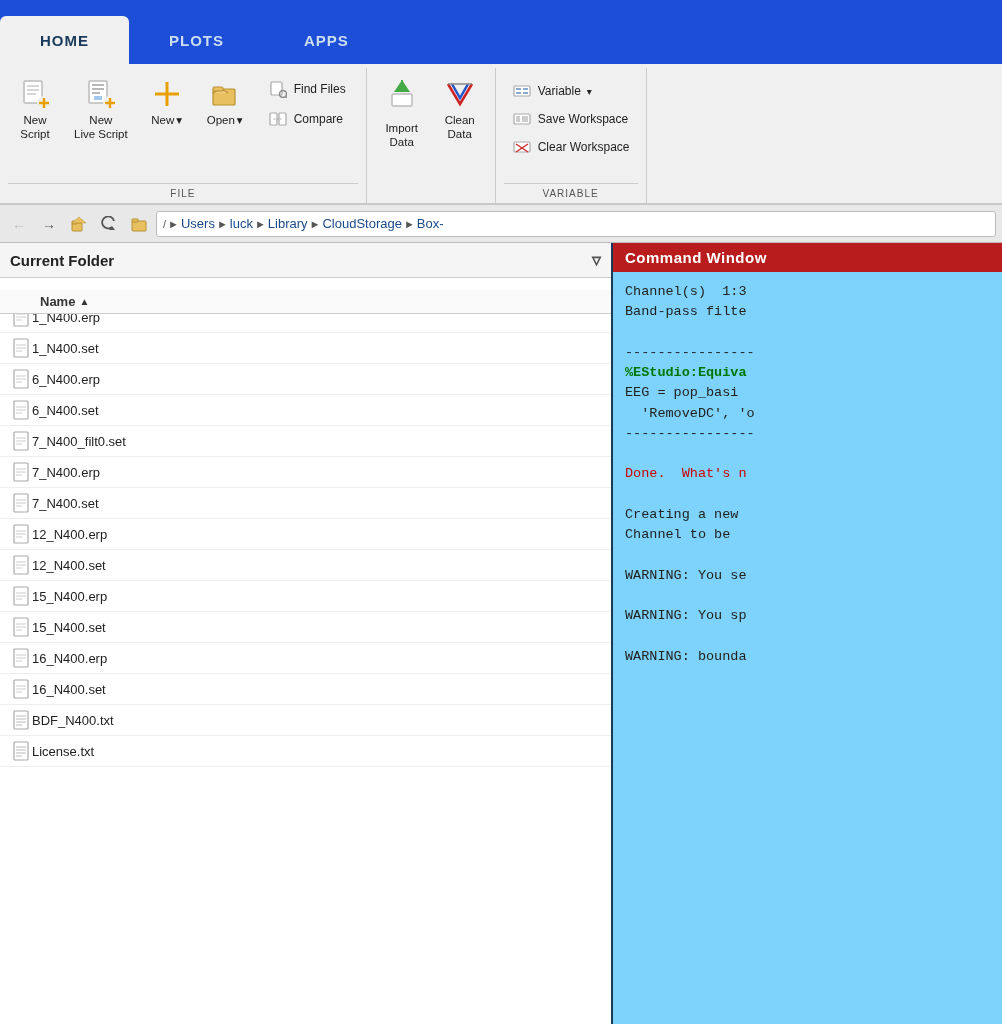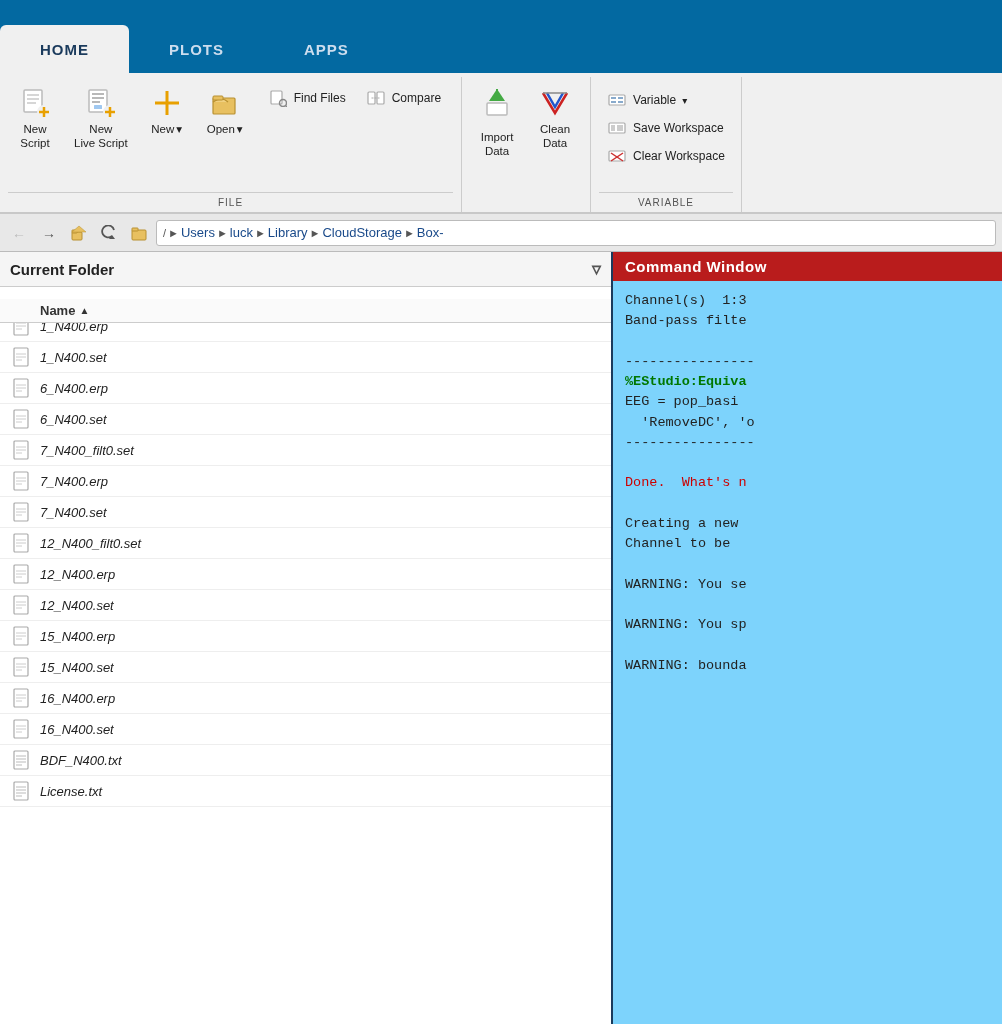--- a/index.html
+++ b/index.html
@@ -1,22 +1,22 @@
 <!DOCTYPE html>
 <html><head>
   <meta charset="utf-8">
   <style>
     * { box-sizing: border-box; margin: 0; padding: 0; }
     body { font-family: 'Arial', sans-serif; background: #f0f0f0; width: 1002px; height: 1024px; overflow: hidden; }
 
     
     .tab-bar {
       display: flex;
-      background: #0369a1;
-      height: 73px;
+      background: #1d4ed8;
+      height: 64px;
       align-items: flex-end;
     }
     .tab {
       padding: 10px 40px;
       font-size: 15px;
       font-weight: bold;
       color: #cde;
       cursor: pointer;
       letter-spacing: 1px;
       height: 48px;
@@ -213,22 +213,21 @@
     .folder-col-header .sort-arrow { margin-left: 4px; font-size: 10px; }
 
     .folder-item {
       display: flex;
       align-items: center;
       padding: 4px 10px 4px 10px;
       border-bottom: 1px solid #eee;
       font-size: 13px;
       color: #222;
       cursor: default;
-      gap: 8px;
-      font-style: italic;
+      gap: 0;
     }
     .file-icon {
       width: 22px; height: 22px;
       display: flex; align-items: center; justify-content: center;
       font-size: 14px;
       flex-shrink: 0;
     }
 
     
     .command-panel {
@@ -334,21 +333,21 @@
             <path d="M5 16 Q14 10 20 16" fill="#f0d080" stroke="#b89030" stroke-width="1.2"></path>
             <rect x="5" y="10" width="10" height="4" rx="1" fill="#e8c060" stroke="#b89030" stroke-width="1"></rect>
           </svg>
         </div>
         <div class="btn-arrow-row">
           <span>Open</span>
           <span>▾</span>
         </div>
       </div>
 
-      <div style="display:flex;gap:4px;padding:4px 4px 0 4px;justify-content:flex-start;">
+      <div style="display:flex;flex-direction:column;gap:4px;padding:4px 4px 0 4px;justify-content:flex-start;">
         <div class="ribbon-btn-small">
           <span class="small-icon">
             <svg width="18" height="18" viewBox="0 0 18 18">
               <rect x="2" y="2" width="11" height="13" rx="1" fill="white" stroke="#aaa" stroke-width="1.2"></rect>
               <circle cx="14" cy="14" r="3.5" fill="none" stroke="#888" stroke-width="1.5"></circle>
               <line x1="16.5" y1="16.5" x2="18" y2="18" stroke="#888" stroke-width="1.5"></line>
             </svg>
           </span>
           <span>Find Files</span>
         </div>
@@ -558,31 +557,20 @@
           <div class="folder-item">
     <span class="file-icon">
               <svg width="18" height="20" viewBox="0 0 18 20">
                 <rect x="2" y="1" width="14" height="18" rx="1" fill="white" stroke="#aaa" stroke-width="1.2"></rect>
                 <line x1="4" y1="7" x2="14" y2="7" stroke="#ccc" stroke-width="1"></line>
                 <line x1="4" y1="10" x2="14" y2="10" stroke="#ccc" stroke-width="1"></line>
                 <line x1="4" y1="13" x2="10" y2="13" stroke="#ccc" stroke-width="1"></line>
               </svg>
             </span>
     <span>7_N400.set</span>
-  </div>
-          <div class="folder-item">
-    <span class="file-icon">
-              <svg width="18" height="20" viewBox="0 0 18 20">
-                <rect x="2" y="1" width="14" height="18" rx="1" fill="white" stroke="#aaa" stroke-width="1.2"></rect>
-                <line x1="4" y1="7" x2="14" y2="7" stroke="#ccc" stroke-width="1"></line>
-                <line x1="4" y1="10" x2="14" y2="10" stroke="#ccc" stroke-width="1"></line>
-                <line x1="4" y1="13" x2="10" y2="13" stroke="#ccc" stroke-width="1"></line>
-              </svg>
-            </span>
-    <span>12_N400_filt0.set</span>
   </div>
           <div class="folder-item">
     <span class="file-icon">
               <svg width="18" height="20" viewBox="0 0 18 20">
                 <rect x="2" y="1" width="14" height="18" rx="1" fill="white" stroke="#aaa" stroke-width="1.2"></rect>
                 <line x1="4" y1="7" x2="14" y2="7" stroke="#ccc" stroke-width="1"></line>
                 <line x1="4" y1="10" x2="14" y2="10" stroke="#ccc" stroke-width="1"></line>
                 <line x1="4" y1="13" x2="10" y2="13" stroke="#ccc" stroke-width="1"></line>
               </svg>
             </span>

